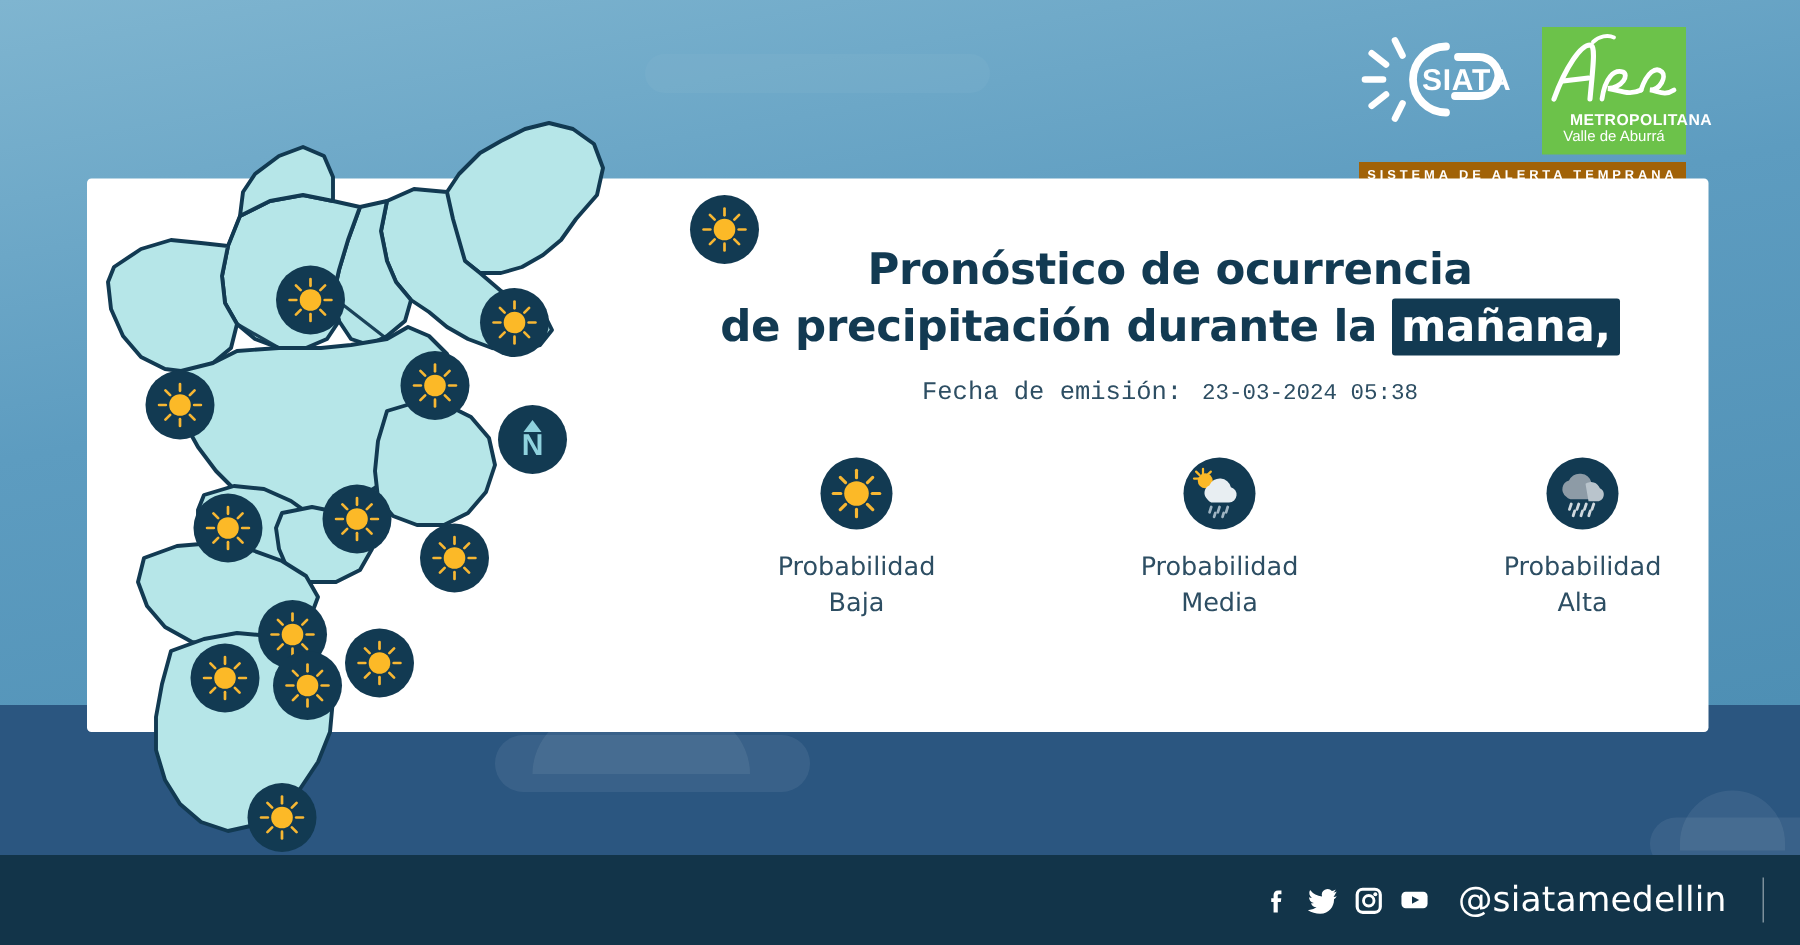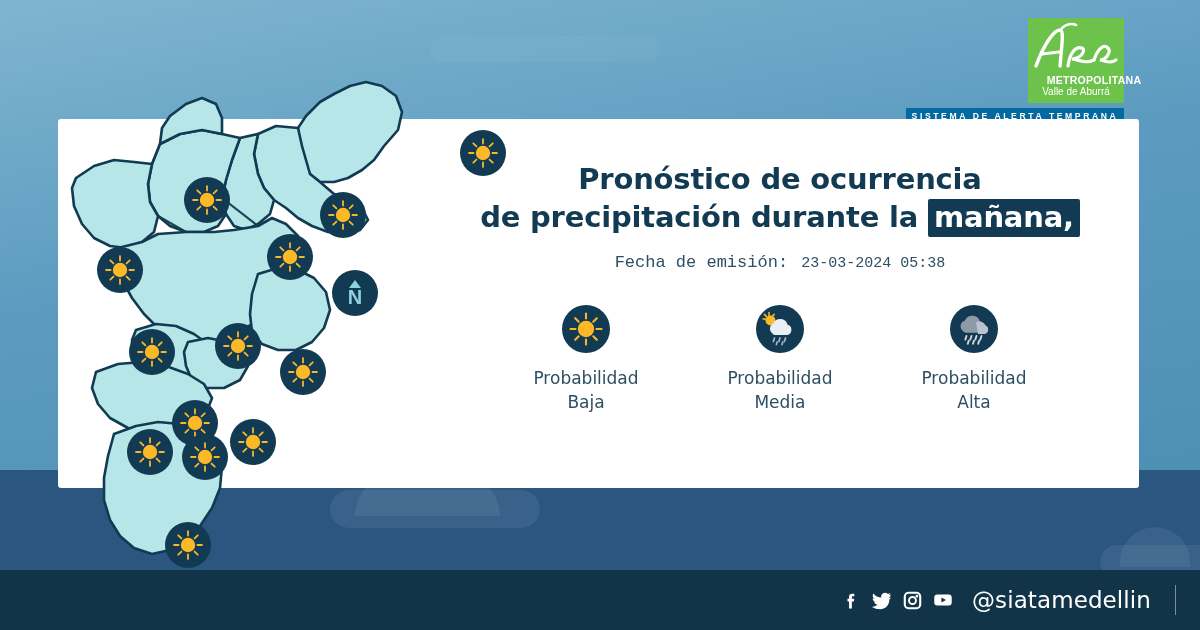--- a/index.html
+++ b/index.html
@@ -125,21 +125,21 @@
   .area-l2 {
     color: #ffffff;
     font-size: 10px;
     line-height: 1.2;
     font-family: "Liberation Sans", sans-serif;
   }
   .tagline {
     position: absolute;
     left: 6px; top: 90px;
     width: 218px; height: 15px;
-    background: #0369a1;
+    background: #a16207;
     color: #ffffff;
     font-size: 8.6px;
     font-weight: bold;
     letter-spacing: 2.6px;
     display: flex;
     align-items: center;
     justify-content: center;
     font-family: "Liberation Sans", sans-serif;
   }
 
@@ -230,22 +230,22 @@
     font-family: Liberation Mono, monospace;
   }
   .emission .emi-val {
     font-size: 15px;
     margin-left: 3px;
   }
 
   .legend {
     margin-top: 33px;
     display: flex;
-    justify-content: center;
-    gap: 44px;
+    justify-content: flex-end;
+    gap: 92px;
   }
   .legend-item {
     width: 150px;
     display: flex;
     flex-direction: column;
     align-items: center;
   }
   .legend-icon {
     width: 48px; height: 48px;
     border-radius: 50%;
@@ -272,20 +272,34 @@
 
   <div class="bg-sky"></div>
   <div class="bg-cloud c5"></div>
   <div class="bg-lower"></div>
   <div class="bg-cloud c2"></div>
   <div class="bg-cloud c1"></div>
   <div class="bg-cloud c4"></div>
   <div class="bg-cloud c3"></div>
 
   <div class="logos">
+    <div class="siata-logo">
+      <svg viewBox="0 0 130 70" width="130" height="70" aria-hidden="true">
+        <g stroke="#ffffff" stroke-width="4.4" stroke-linecap="round" fill="none">
+          <line x1="10" y1="35" x2="22" y2="35"></line>
+          <line x1="14.5" y1="17.5" x2="24" y2="25"></line>
+          <line x1="14.5" y1="52.5" x2="24" y2="45"></line>
+          <line x1="30" y1="9" x2="35" y2="19"></line>
+          <line x1="30" y1="61" x2="35" y2="51"></line>
+        </g>
+        <path d="M64 13 A22 22 0 1 0 64 57" stroke="#ffffff" stroke-width="5.2" fill="none" stroke-linecap="round"></path>
+        <path d="M72 20 h14 a13 13 0 0 1 0 26 h-16" stroke="#ffffff" stroke-width="5.2" fill="none" stroke-linecap="round"></path>
+        <text x="48" y="42" font-family="Liberation Sans, sans-serif" font-size="20" font-weight="bold" fill="#ffffff" letter-spacing="0.5">SIATA</text>
+      </svg>
+    </div>
     <div class="area-logo">
       <svg class="area-script" viewBox="0 0 96 56" width="96" height="56" aria-hidden="true">
         <path d="M8 46 C16 24 26 10 32 10 C36 10 34 24 32 46" stroke="#ffffff" stroke-width="3.4" fill="none" stroke-linecap="round"></path>
         <line x1="14" y1="34" x2="31" y2="32" stroke="#ffffff" stroke-width="3.2" stroke-linecap="round"></line>
         <path d="M34 8 C38 4 44 3 48 5" stroke="#ffffff" stroke-width="2.6" fill="none" stroke-linecap="round"></path>
         <path d="M40 46 C42 32 48 26 54 28 C58 30 54 38 44 39 C52 40 58 44 66 40" stroke="#ffffff" stroke-width="3.2" fill="none" stroke-linecap="round"></path>
         <path d="M66 40 C70 28 76 24 80 28 C83 31 79 40 72 40 C78 41 82 44 88 40" stroke="#ffffff" stroke-width="3.2" fill="none" stroke-linecap="round"></path>
       </svg>
       <div class="area-l1">METROPOLITANA</div>
       <div class="area-l2">Valle de Aburrá</div>

